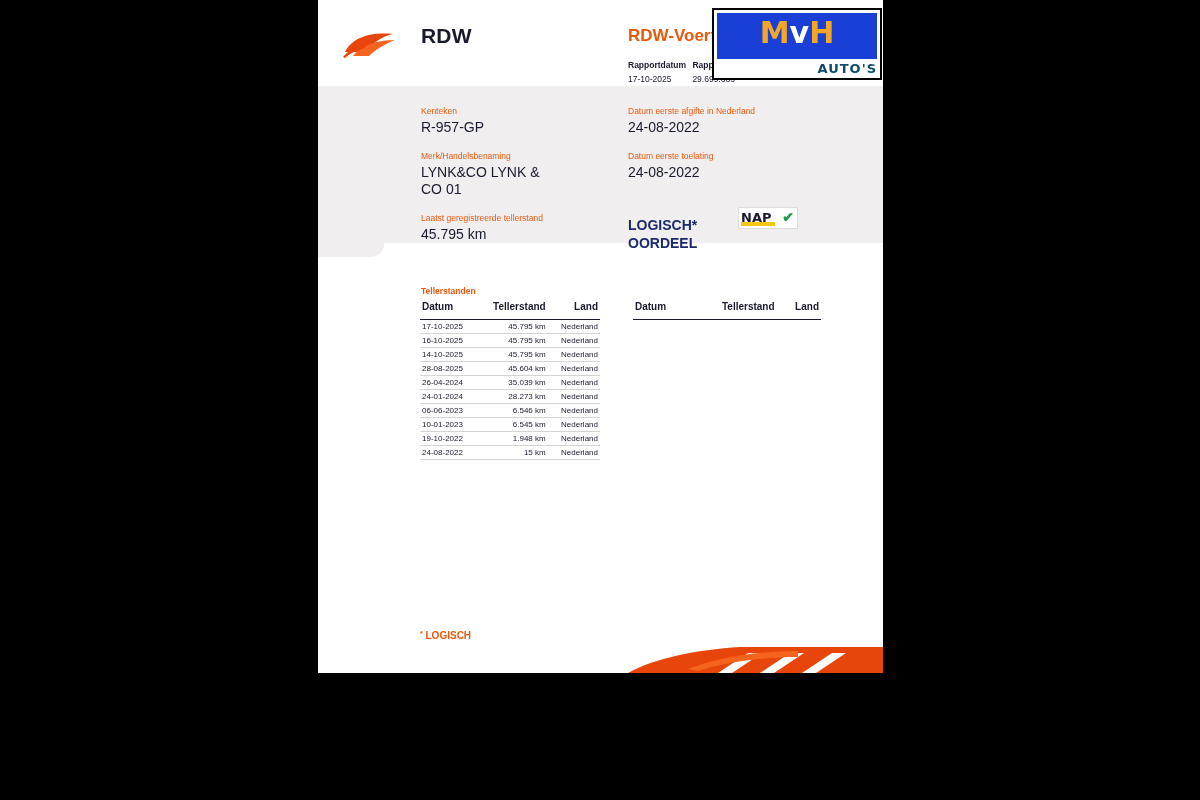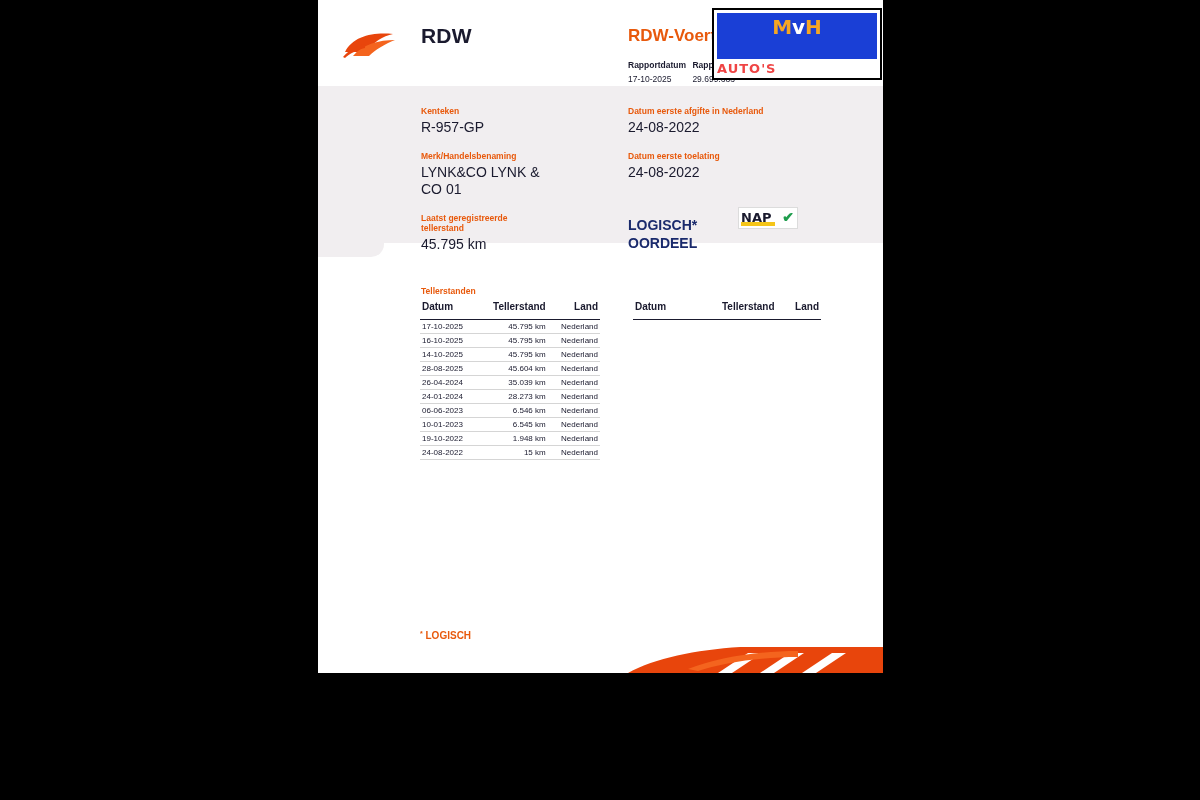--- a/index.html
+++ b/index.html
@@ -94,21 +94,21 @@
     left: 0;
     top: 157px;
     width: 66px;
     height: 14px;
     background: #f1eef0;
     border-bottom-right-radius: 13px;
   }
 
   .s-label {
     font-size: 8.5px;
-    font-weight: bold;
+    font-weight: normal;
     color: #e8590c;
     margin: 0 0 3px 0;
   }
   .s-value {
     font-size: 14px;
     color: #1a1a2e;
     margin: 0 0 14px 0;
     line-height: 1.25;
   }
 
@@ -284,41 +284,41 @@
   .mvh-top {
     position: relative;
     height: 46px;
     background: #1a3fd6;
     margin: 3px 3px 0 3px;
   }
   .mvh-top .txt {
     position: absolute;
     left: 0; right: 0; top: 2px;
     text-align: center;
-    font-size: 20px;
+    font-size: 30px;
     font-weight: bold;
     font-family: "DejaVu Sans", sans-serif;
     color: #f5a623;
     letter-spacing: 0px;
   }
   .mvh-top .txt .w { color: #ffffff; }
   .mvh-bottom {
     position: relative;
     height: 18px;
     margin: 1px 3px 3px 3px;
     background: #ffffff;
   }
   .mvh-bottom .txt {
     position: absolute;
     left: 0; right: 0; top: 1px;
-    text-align: left;
+    text-align: right;
     font-size: 13px;
     font-weight: bold;
     font-family: "DejaVu Sans", sans-serif;
-    color: #ef4444;
+    color: #0c4a6e;
     letter-spacing: 1px;
   }
 </style>
 </head>
 <body>
 
 <div id="stage">
 
   <div id="page">
 

